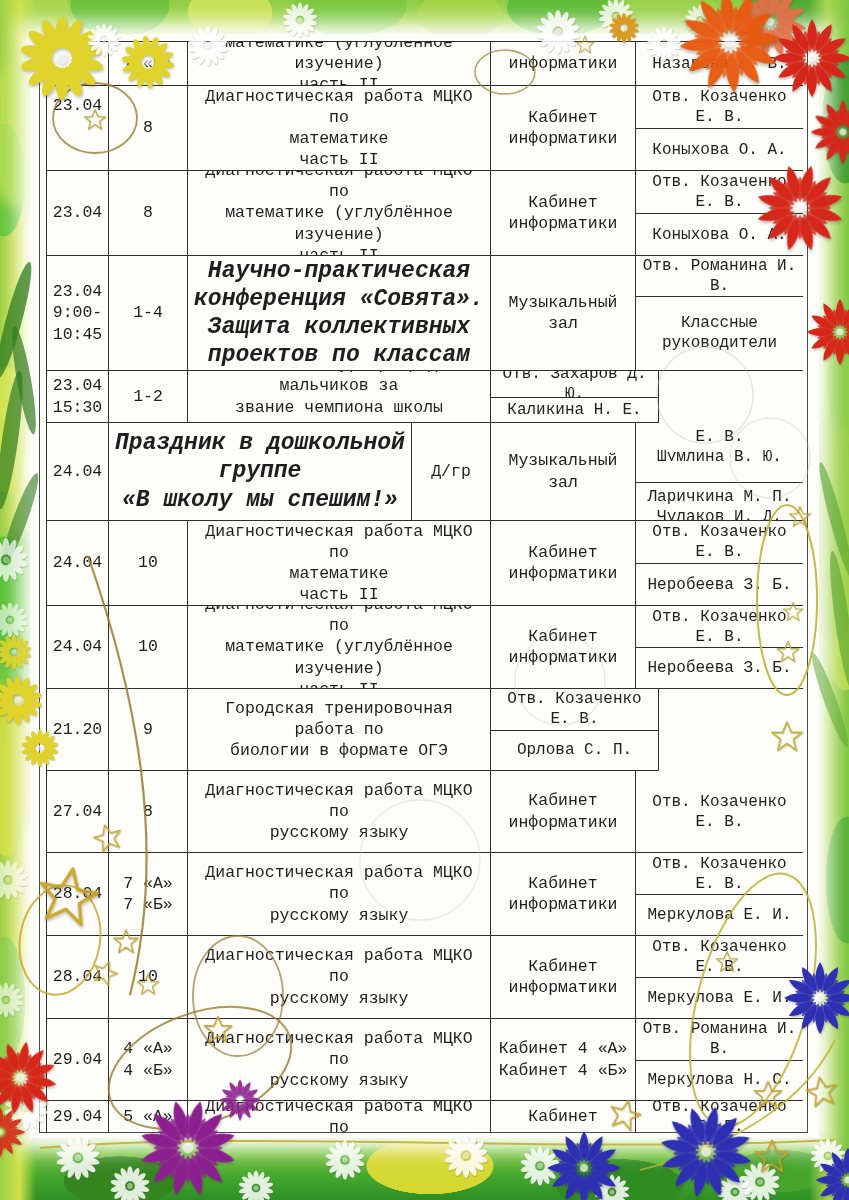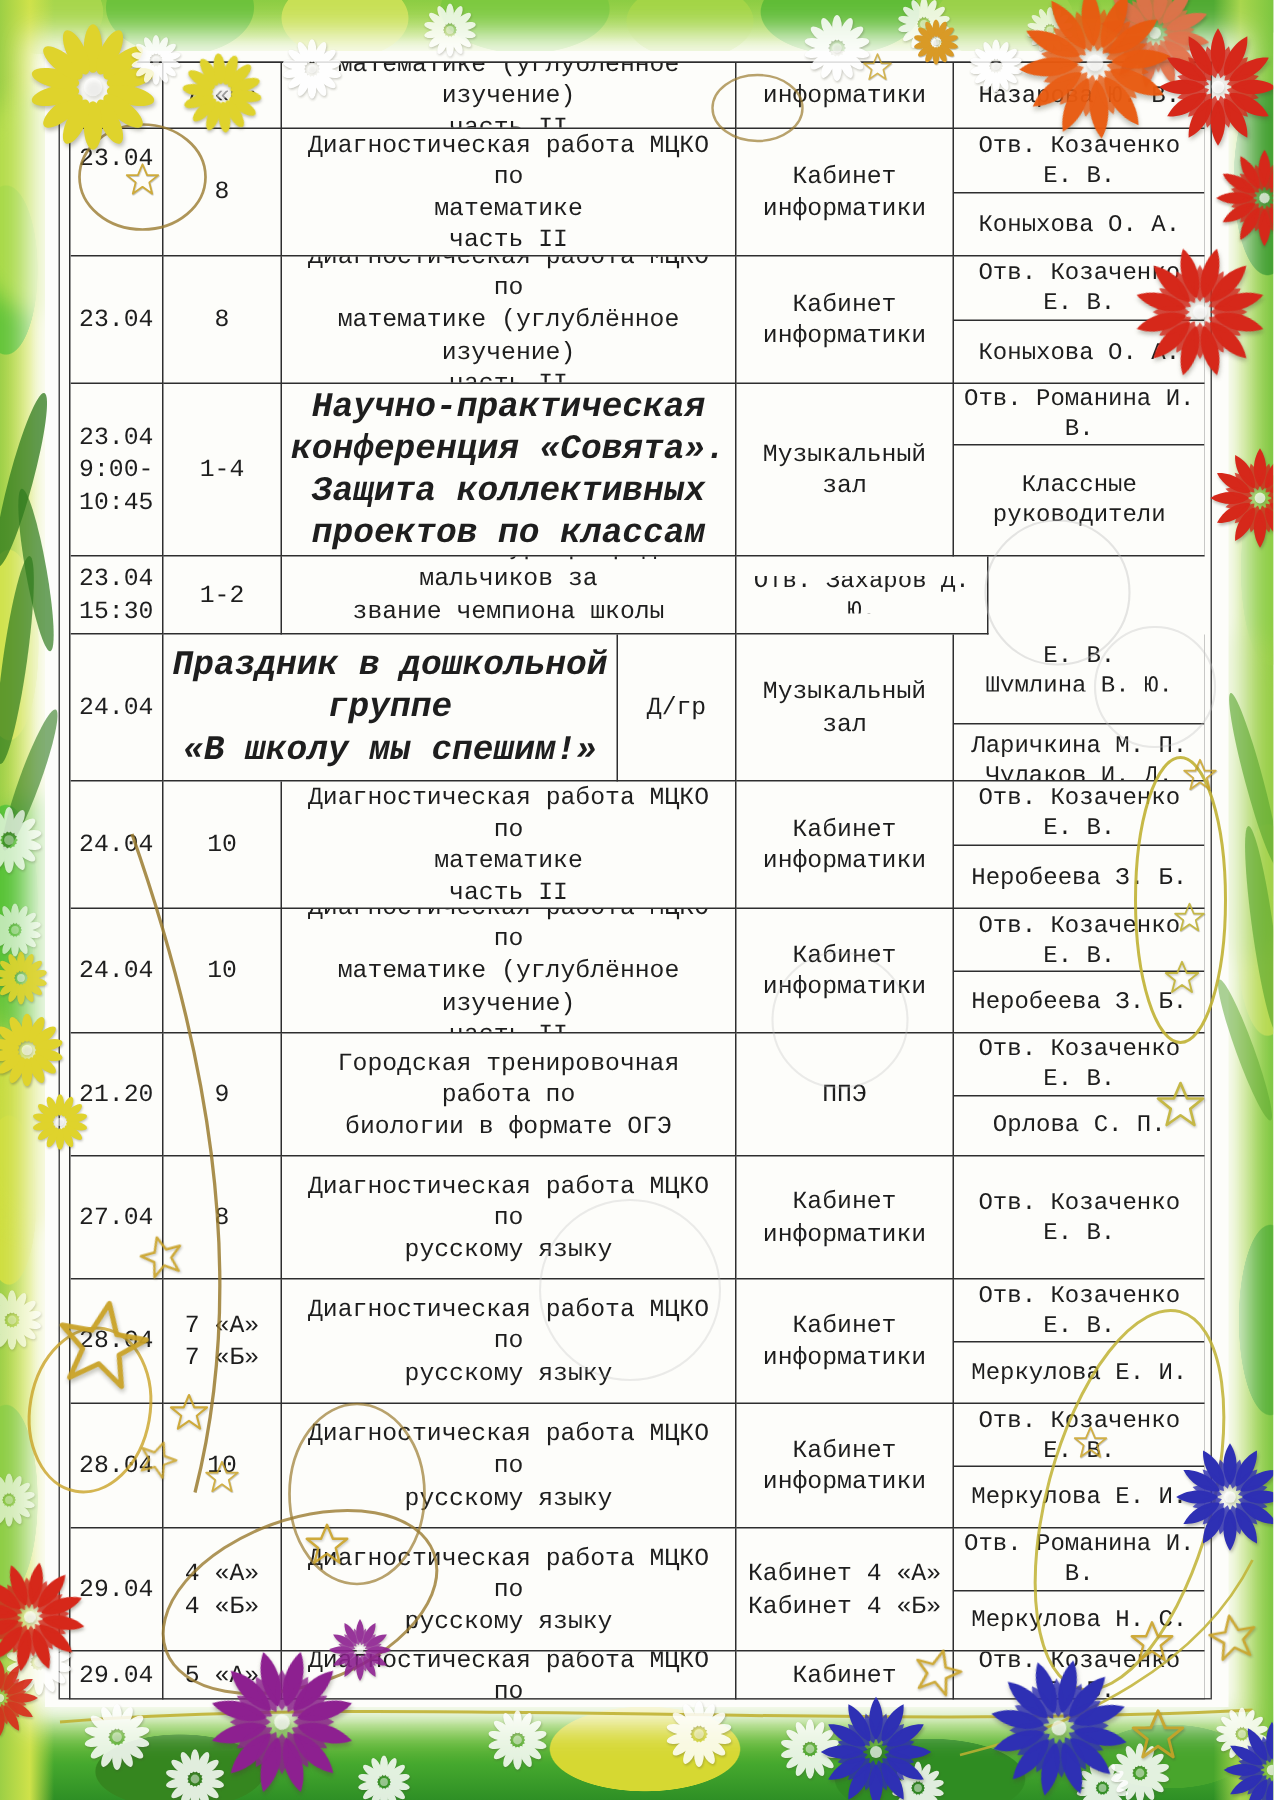--- a/index.html
+++ b/index.html
@@ -122,21 +122,21 @@
 зал</div>
         <div class="cell resp" style="width: 168px; flex: 0 0 168px;"><div class="resp-sub" style="flex: 0 0 35%;">Отв. Романина И. В.</div><div class="resp-sub" style="flex: 0 0 65%;">Классные
 руководители</div></div>
       </div>
       <div class="t-row" style="height: 52px;">
         <div class="cell " style="width: 62px; flex: 0 0 62px;">23.04
 15:30</div>
         <div class="cell " style="width: 79px; flex: 0 0 79px;">1-2</div>
         <div class="cell " style="width: 303px; flex: 0 0 303px;">Шахматный турнир среди мальчиков за
 звание чемпиона школы «Феникс»</div>
-        <div class="cell resp" style="width: 168px; flex: 0 0 168px;"><div class="resp-sub" style="flex: 0 0 50%;">Отв. Захаров Д. Ю.</div></div>
+        <div class="cell resp" style="width: 168px; flex: 0 0 168px;"><div class="resp-sub" style="flex: 0 0 50%;">Отв. Захаров Д. Ю.</div><div class="resp-sub" style="flex: 0 0 50%;">Каликина Н. Е.</div></div>
       </div>
       <div class="t-row" style="height: 98px;">
         <div class="cell " style="width: 62px; flex: 0 0 62px;">24.04</div>
         <div class="cell big" style="width: 303px; flex: 0 0 303px;">Праздник в дошкольной
 группе
 «В школу мы спешим!»</div>
         <div class="cell " style="width: 79px; flex: 0 0 79px;">Д/гр</div>
         <div class="cell " style="width: 145px; flex: 0 0 145px;">Музыкальный
 зал</div>
         <div class="cell resp" style="width: 168px; flex: 0 0 168px; gap: 21px;"><div class="resp-sub" style="flex: 0 0 50%;">Отв. Виткалова Е. В.
@@ -161,21 +161,20 @@
 часть II</div>
         <div class="cell " style="width: 145px; flex: 0 0 145px;">Кабинет
 информатики</div>
         <div class="cell resp" style="width: 168px; flex: 0 0 168px;"><div class="resp-sub" style="flex: 0 0 50%;">Отв. Козаченко Е. В.</div><div class="resp-sub" style="flex: 0 0 50%;">Неробеева З. Б.</div></div>
       </div>
       <div class="t-row" style="height: 82px;">
         <div class="cell " style="width: 62px; flex: 0 0 62px;">21.20</div>
         <div class="cell " style="width: 79px; flex: 0 0 79px;">9</div>
         <div class="cell " style="width: 303px; flex: 0 0 303px;">Городская тренировочная работа по
 биологии в формате ОГЭ</div>
-        <div class="cell " style="width: 145px; flex: 0 0 145px;">ППЭ</div>
         <div class="cell resp" style="width: 168px; flex: 0 0 168px;"><div class="resp-sub" style="flex: 0 0 50%;">Отв. Козаченко Е. В.</div><div class="resp-sub" style="flex: 0 0 50%;">Орлова С. П.</div></div>
       </div>
       <div class="t-row" style="height: 82px;">
         <div class="cell " style="width: 62px; flex: 0 0 62px;">27.04</div>
         <div class="cell " style="width: 79px; flex: 0 0 79px;">8</div>
         <div class="cell " style="width: 303px; flex: 0 0 303px;">Диагностическая работа МЦКО по
 русскому языку</div>
         <div class="cell " style="width: 145px; flex: 0 0 145px;">Кабинет
 информатики</div>
         <div class="cell resp" style="width: 168px; flex: 0 0 168px;"><div class="resp-sub" style="flex: 0 0 50%;">Отв. Козаченко Е. В.</div></div>

